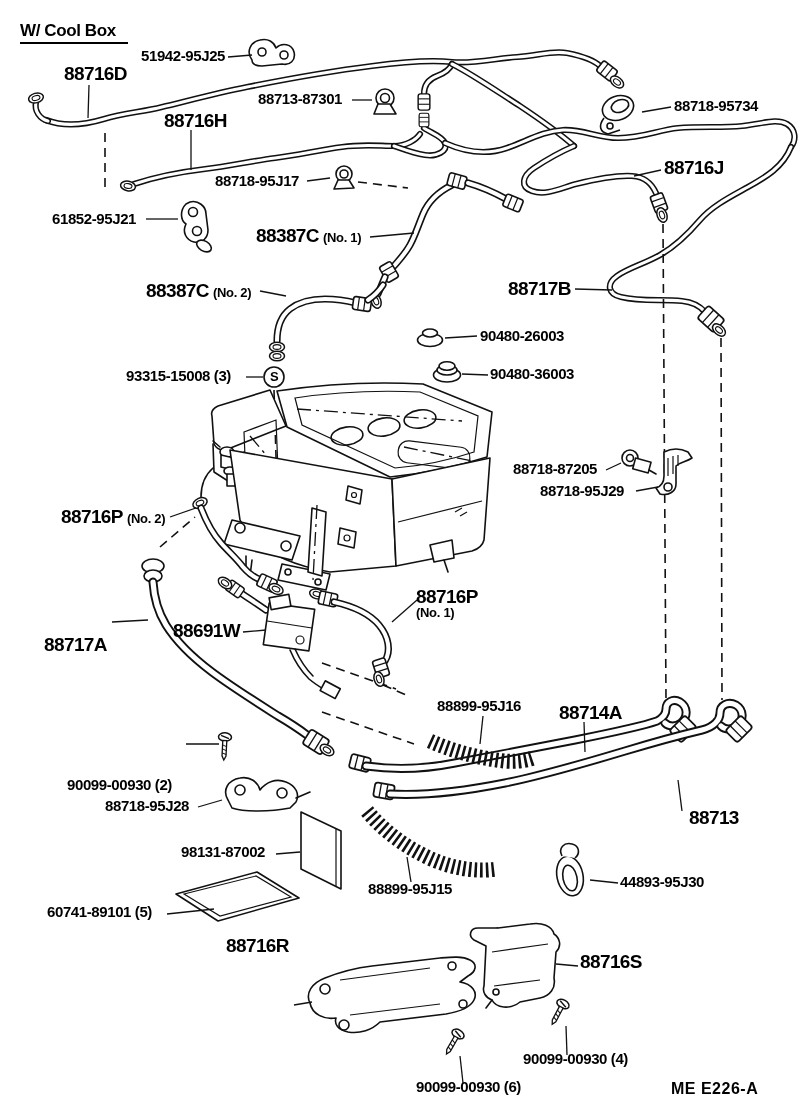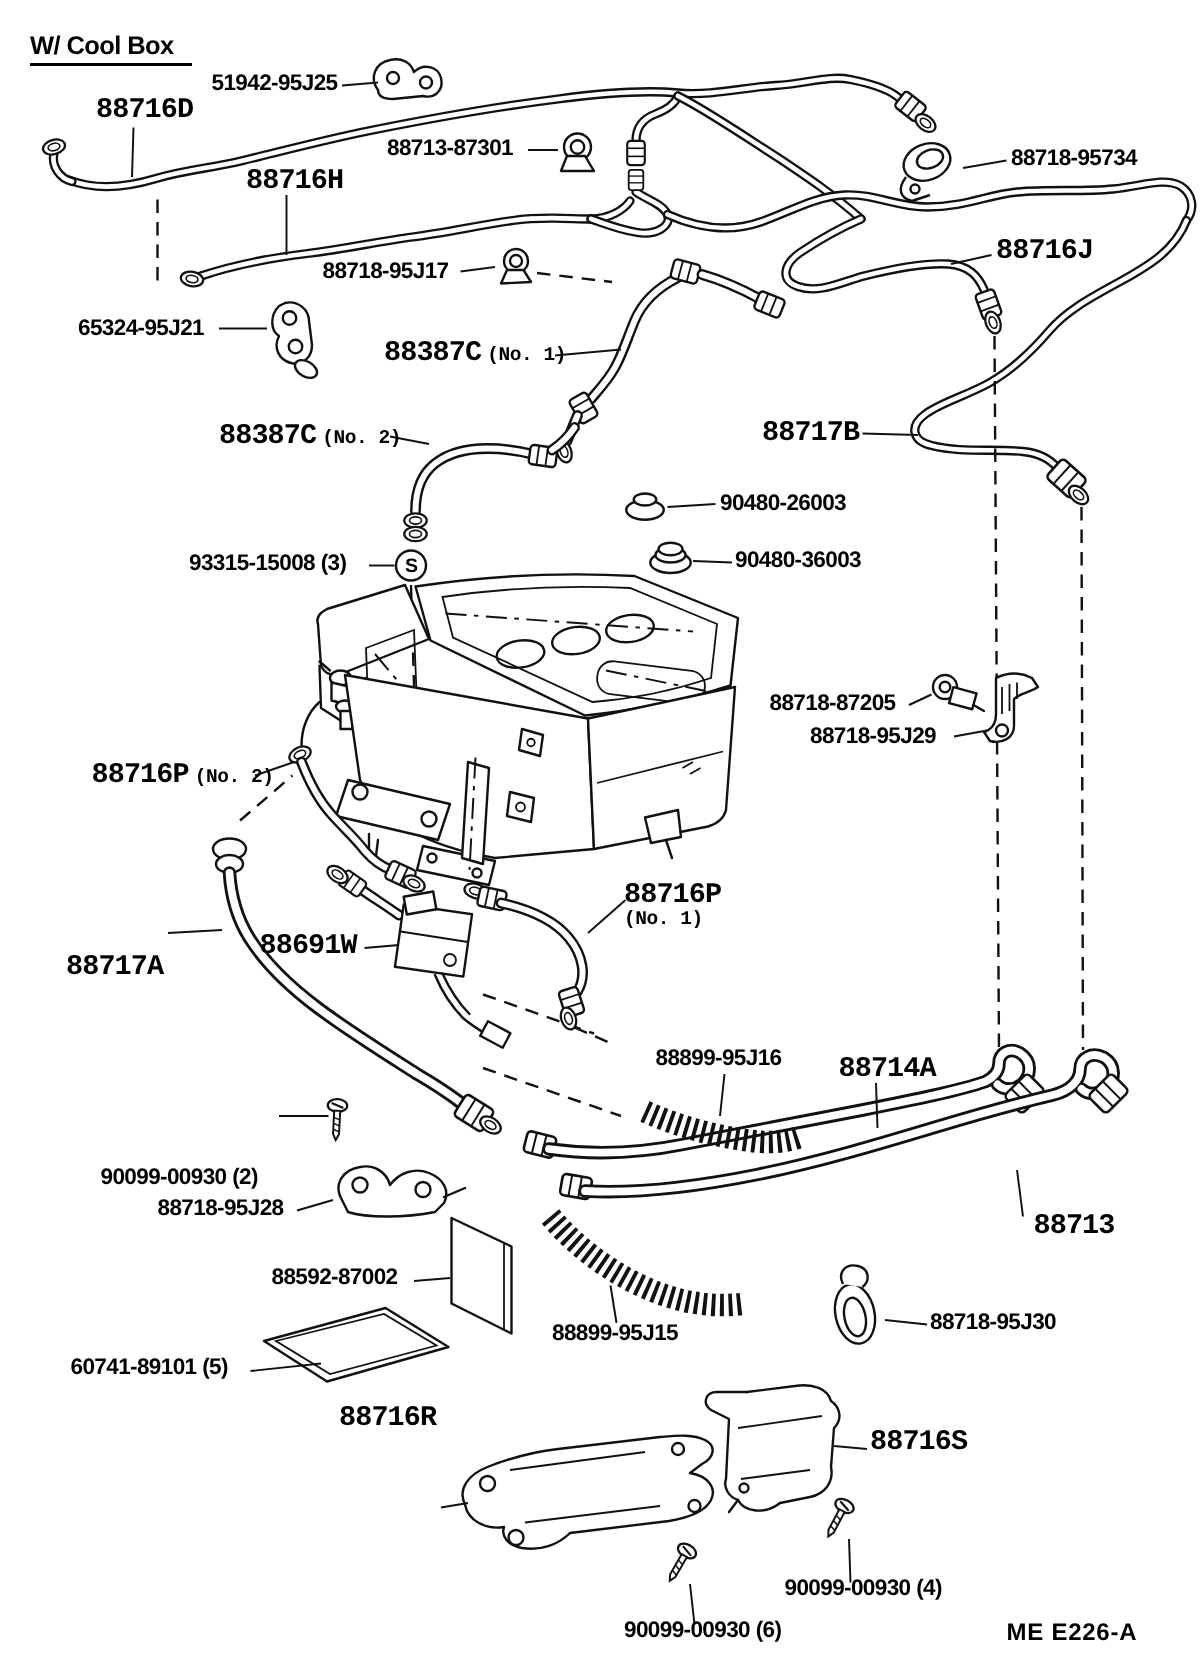--- a/index.html
+++ b/index.html
@@ -1,21 +1,21 @@
 <!DOCTYPE html>
 <html><head>
 <meta charset="utf-8">
 <style>
   html,body{margin:0;padding:0;background:#fff;}
   #page{position:relative;width:800px;height:1112px;background:#fff;overflow:hidden;
         font-family:"Liberation Sans",sans-serif;color:#000;}
   svg{position:absolute;left:0;top:0;}
   .lbl{position:absolute;font-weight:bold;font-size:15px;line-height:1.05;
        letter-spacing:-0.4px;white-space:nowrap;}
-  .lbl.big{font-size:19px;letter-spacing:-0.6px;font-family:Liberation Mono, monospace;}
+  .lbl.big{font-size:19px;letter-spacing:-0.6px;}
   .lbl .sfx{font-size:13px;letter-spacing:-0.3px;}
   .lbl .sfx.inline{margin-left:4px;}
   .lbl .sfx.block{display:block;font-size:13px;margin-top:-1px;}
   .lbl.title{font-size:17px;border-bottom:2.5px solid #000;padding:0 12px 2px 0;}
   .lbl.smark{font-size:13px;letter-spacing:0;}
   .lbl.code{font-size:16px;letter-spacing:0.5px;}
   
   .ln{fill:none;stroke:#111;stroke-width:1.6;stroke-linecap:round;stroke-linejoin:round;}
   .lnthin{fill:none;stroke:#111;stroke-width:1.2;}
   .fw{fill:#fff;stroke:#111;stroke-width:1.6;stroke-linejoin:round;}
@@ -371,21 +371,21 @@
 
 <div class="lbl title" style="left:20px;top:22px">W/ Cool Box</div>
 
 <div class="lbl" style="left:141px;top:48px">51942-95J25</div>
 <div class="lbl big" style="left:64px;top:64px">88716D</div>
 <div class="lbl" style="left:258px;top:91px">88713-87301</div>
 <div class="lbl" style="left:674px;top:98px">88718-95734</div>
 <div class="lbl big" style="left:164px;top:111px">88716H</div>
 <div class="lbl big" style="left:664px;top:158px">88716J</div>
 <div class="lbl" style="left:215px;top:173px">88718-95J17</div>
-<div class="lbl" style="left:52px;top:211px">65324-95J21</div>
+<div class="lbl" style="left:52px;top:211px">61852-95J21</div>
 
 <div class="lbl big" style="left:256px;top:226px"><span>88387C</span><span class="sfx inline">(No. 1)</span></div>
 <div class="lbl big" style="left:146px;top:281px"><span>88387C</span><span class="sfx inline">(No. 2)</span></div>
 <div class="lbl big" style="left:508px;top:279px">88717B</div>
 
 <div class="lbl" style="left:480px;top:328px">90480-26003</div>
 <div class="lbl" style="left:126px;top:368px">93315-15008 (3)</div>
 <div class="lbl smark" style="left:270px;top:370px">S</div>
 <div class="lbl" style="left:490px;top:366px">90480-36003</div>
 
@@ -395,24 +395,24 @@
 <div class="lbl big" style="left:61px;top:507px"><span>88716P</span><span class="sfx inline">(No. 2)</span></div>
 <div class="lbl big" style="left:44px;top:635px">88717A</div>
 <div class="lbl big" style="left:173px;top:621px">88691W</div>
 <div class="lbl big" style="left:416px;top:587px"><span>88716P</span><span class="sfx block">(No. 1)</span></div>
 
 <div class="lbl" style="left:437px;top:698px">88899-95J16</div>
 <div class="lbl big" style="left:559px;top:703px">88714A</div>
 <div class="lbl" style="left:67px;top:777px">90099-00930 (2)</div>
 <div class="lbl" style="left:105px;top:798px">88718-95J28</div>
 <div class="lbl big" style="left:689px;top:808px">88713</div>
-<div class="lbl" style="left:181px;top:844px">88592-87002</div>
+<div class="lbl" style="left:181px;top:844px">98131-87002</div>
 <div class="lbl" style="left:368px;top:881px">88899-95J15</div>
 <div class="lbl" style="left:47px;top:904px">60741-89101 (5)</div>
-<div class="lbl" style="left:620px;top:874px">88718-95J30</div>
+<div class="lbl" style="left:620px;top:874px">44893-95J30</div>
 
 <div class="lbl big" style="left:580px;top:952px">88716S</div>
 <div class="lbl big" style="left:226px;top:936px">88716R</div>
 <div class="lbl" style="left:523px;top:1051px">90099-00930 (4)</div>
 <div class="lbl" style="left:416px;top:1079px">90099-00930 (6)</div>
 <div class="lbl code" style="left:671px;top:1081px">ME  E226-A</div>
 
 </div>
 
 </body></html>

